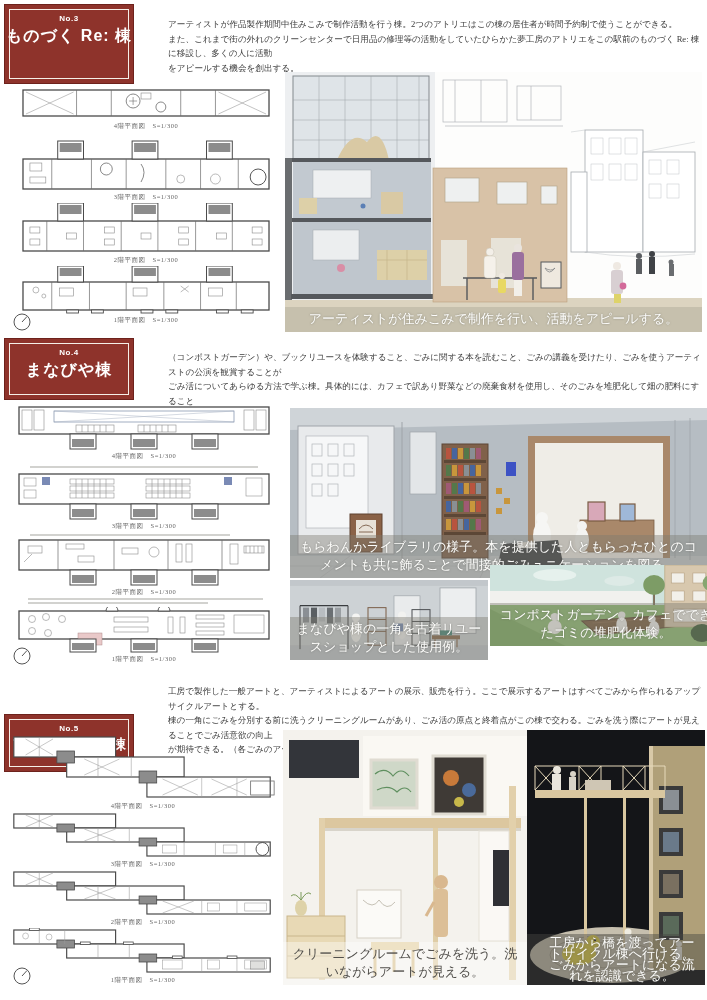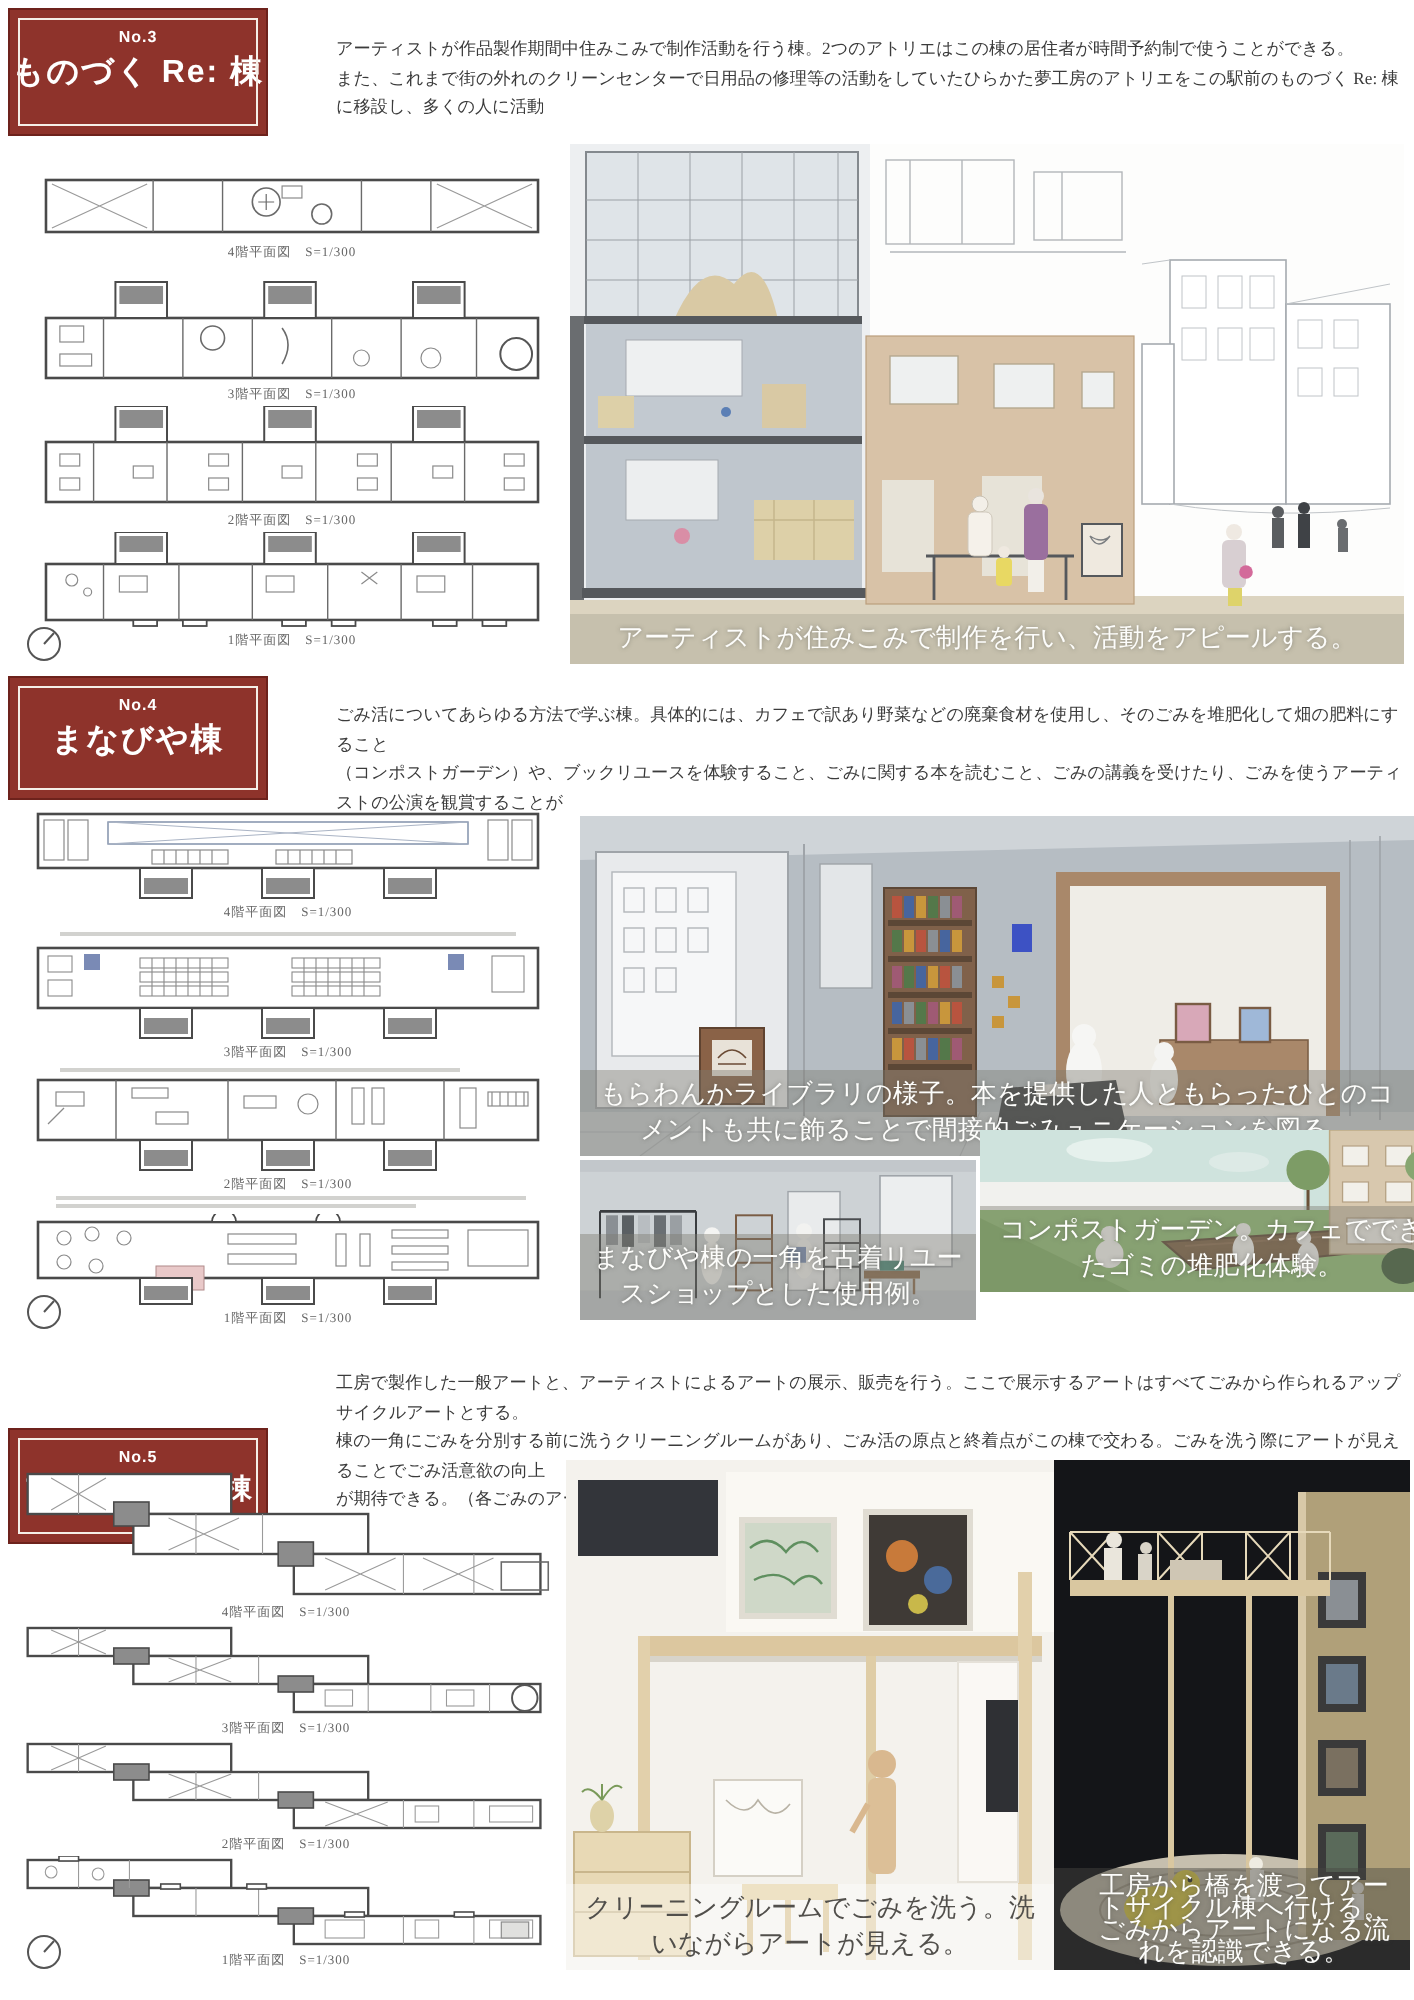--- a/index.html
+++ b/index.html
@@ -30,28 +30,29 @@
        background:rgba(125,122,112,.42);text-shadow:0 0 2px rgba(80,80,75,.55);}
   .ovl.clear{background:rgba(150,145,130,.30);}
   .ovl.dark2{background:rgba(70,70,66,.45);line-height:11px;padding-left:16px;}
   .ovl.lighttext{color:#514f4b;background:rgba(255,255,255,.40);text-shadow:none;}
 </style>
 </head>
 <body>
 
 <div class="page">
 
-  <div class="tbox" style="top:4px;height:64px;">
+  <div class="tbox" style="top:4px;height:80px;">
     <div class="inner"></div>
     <div class="no">No.3</div>
     <div class="tt">ものづく Re: 棟</div>
   </div>
   <div class="desc" style="top:17px;">
     <div>アーティストが作品製作期間中住みこみで制作活動を行う棟。2つのアトリエはこの棟の居住者が時間予約制で使うことができる。</div>
     <div>また、これまで街の外れのクリーンセンターで日用品の修理等の活動をしていたひらかた夢工房のアトリエをこの駅前のものづく Re: 棟に移設し、多くの人に活動</div>
+    <div>をアピールする機会を創出する。</div>
   </div>
 
   <figure class="plan" style="left:22px;top:87px;width:248px;height:32px;">
     <svg viewBox="0 0 250 32" preserveAspectRatio="none">
       <rect x="1" y="3" width="248" height="26" fill="#fff" stroke="#4a4a4a" stroke-width="1.3"></rect>
       <path d="M4 5 L52 27 M4 27 L52 5 M198 5 L246 27 M198 27 L246 5" stroke="#9a9a9a" stroke-width=".6" fill="none"></path>
       <path d="M55 3 V29 M90 3 V29 M160 3 V29 M195 3 V29" stroke="#6a6a6a" stroke-width=".7"></path>
       <circle cx="112" cy="14" r="7" fill="none" stroke="#6a6a6a" stroke-width=".8"></circle>
       <circle cx="140" cy="20" r="5" fill="none" stroke="#6a6a6a" stroke-width=".8"></circle>
       <path d="M108 14 h8 M112 10 v8" stroke="#6a6a6a" stroke-width=".6"></path>
@@ -235,22 +236,22 @@
     </svg>
     <div class="ovl clear">アーティストが住みこみで制作を行い、活動をアピールする。</div>
   </div>
 
   <div class="tbox" style="top:338px;height:62px;">
     <div class="inner"></div>
     <div class="no">No.4</div>
     <div class="tt">まなびや棟</div>
   </div>
   <div class="desc" style="top:350px;">
+    <div>（コンポストガーデン）や、ブックリユースを体験すること、ごみに関する本を読むこと、ごみの講義を受けたり、ごみを使うアーティストの公演を観賞することが</div>
     <div>ごみ活についてあらゆる方法で学ぶ棟。具体的には、カフェで訳あり野菜などの廃棄食材を使用し、そのごみを堆肥化して畑の肥料にすること</div>
-    <div>（コンポストガーデン）や、ブックリユースを体験すること、ごみに関する本を読むこと、ごみの講義を受けたり、ごみを使うアーティストの公演を観賞することが</div>
     <div>できる。</div>
   </div>
 
   <figure class="plan" style="left:18px;top:406px;width:252px;height:44px;">
     <svg viewBox="0 0 252 44" preserveAspectRatio="none">
       <rect x="1" y="1" width="250" height="27" fill="#fff" stroke="#4a4a4a" stroke-width="1.3"></rect>
       <rect x="36" y="5" width="180" height="11" fill="none" stroke="#7a8aa5" stroke-width=".7"></rect>
       <path d="M36 5 L216 16 M36 16 L216 5" stroke="#aab4c5" stroke-width=".5"></path>
       <g fill="none" stroke="#8a8a8a" stroke-width=".6">
         <rect x="58" y="19" width="38" height="7"></rect>

